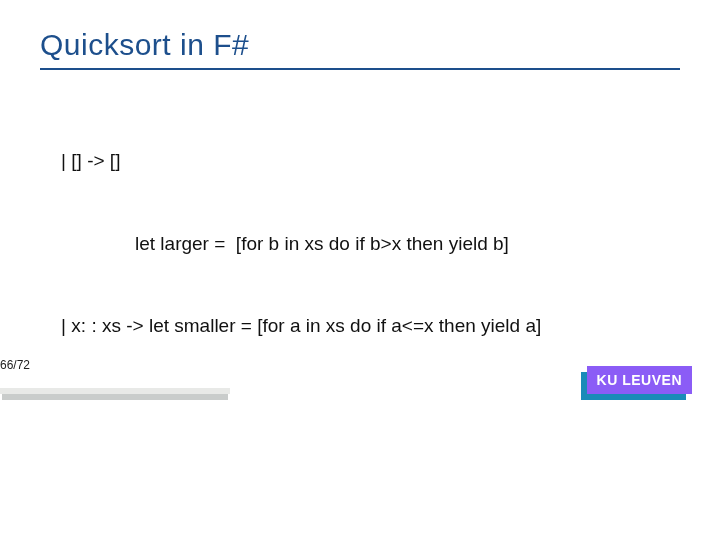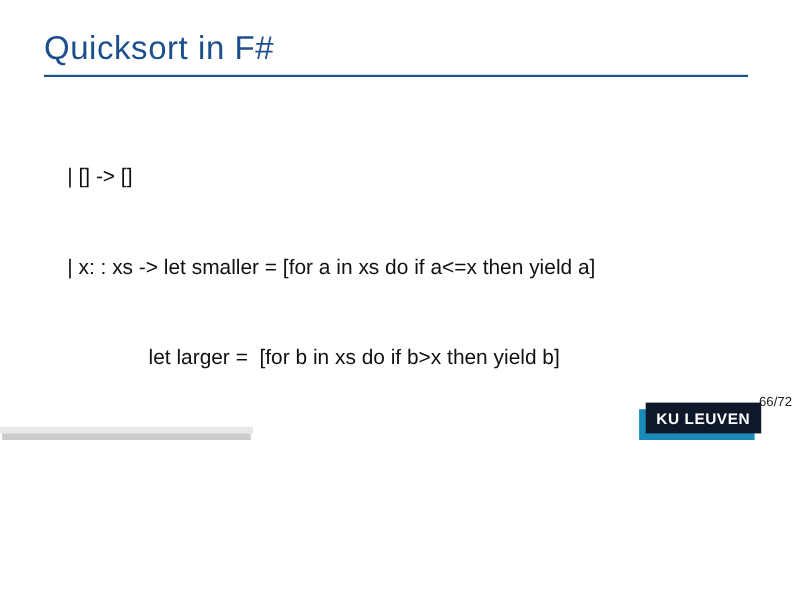--- a/index.html
+++ b/index.html
@@ -30,21 +30,21 @@
     line-height: 1.45;
     margin-bottom: 24px;
     white-space: pre;
     font-family: Arial, Helvetica, sans-serif;
   }
   .code-line { display: block; }
   .page-num {
     position: absolute;
     left: 0; right: 0;
     bottom: 44px;
-    text-align: right;
+    text-align: left;
     font-size: 12px;
     color: #222;
   }
   .footer-bar {
     position: absolute;
     left: 0; bottom: 22px;
     width: 230px;
     height: 6px;
     background: #e8e9e7;
   }
@@ -52,40 +52,40 @@
     content: "";
     position: absolute;
     left: 2px; top: 6px;
     width: 226px; height: 6px;
     background: #c9cccb;
   }
   .logo {
     position: absolute;
     right: 28px;
     bottom: 22px;
-    background: #0f172a;
+    background: #8b5cf6;
     color: #fff;
     font-weight: 700;
     font-size: 14px;
     letter-spacing: 0.5px;
     padding: 6px 10px;
     box-shadow: -6px 6px 0 0 #1a8bb8;
   }
 </style>
 </head>
 <body>
 
 <div class="slide">
 
   <h1 class="title">Quicksort in F#</h1>
 
   <div class="code-block">
     <span class="code-line">    | [] -&gt; []</span>
+    <span class="code-line">                  let larger =  [for b in xs do if b&gt;x then yield b]</span>
     <span class="code-line">    | x: : xs -&gt; let smaller = [for a in xs do if a&lt;=x then yield a]</span>
-    <span class="code-line">                  let larger =  [for b in xs do if b&gt;x then yield b]</span>
   </div>
 
   <div class="page-num">66/72</div>
 
   <div class="footer-bar"></div>
 
   <div class="logo">KU LEUVEN</div>
 
 </div>
 

